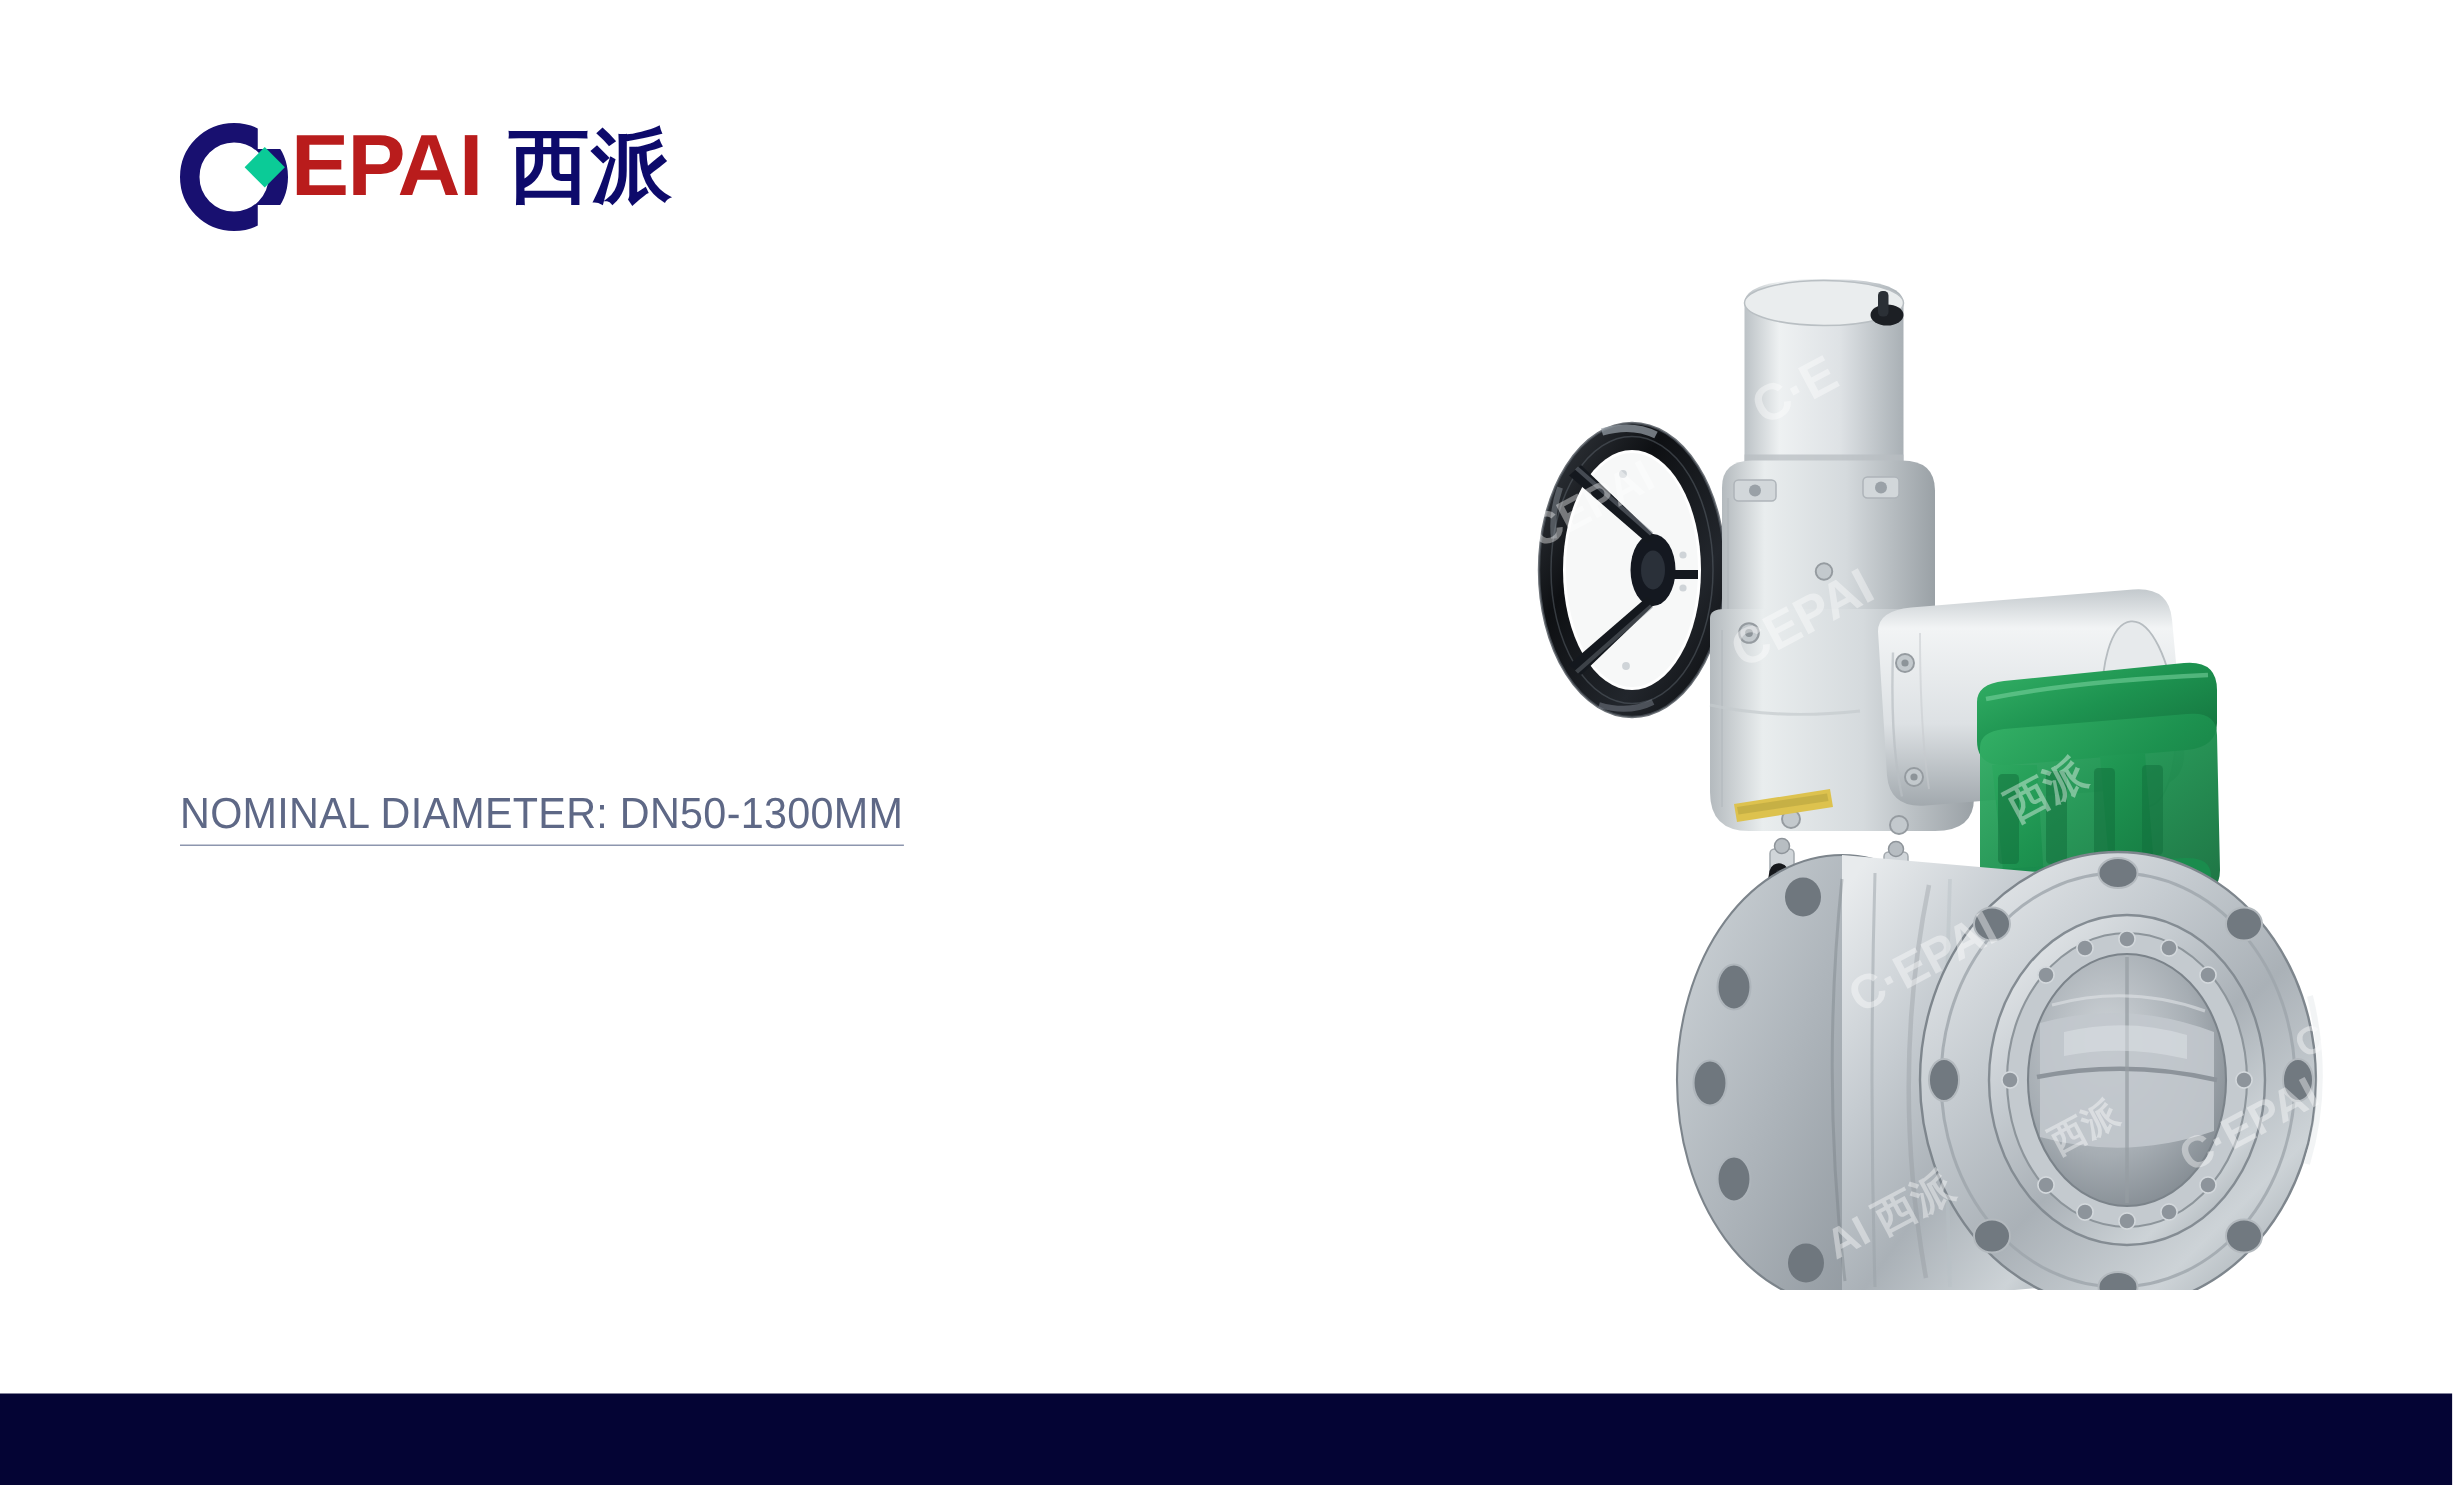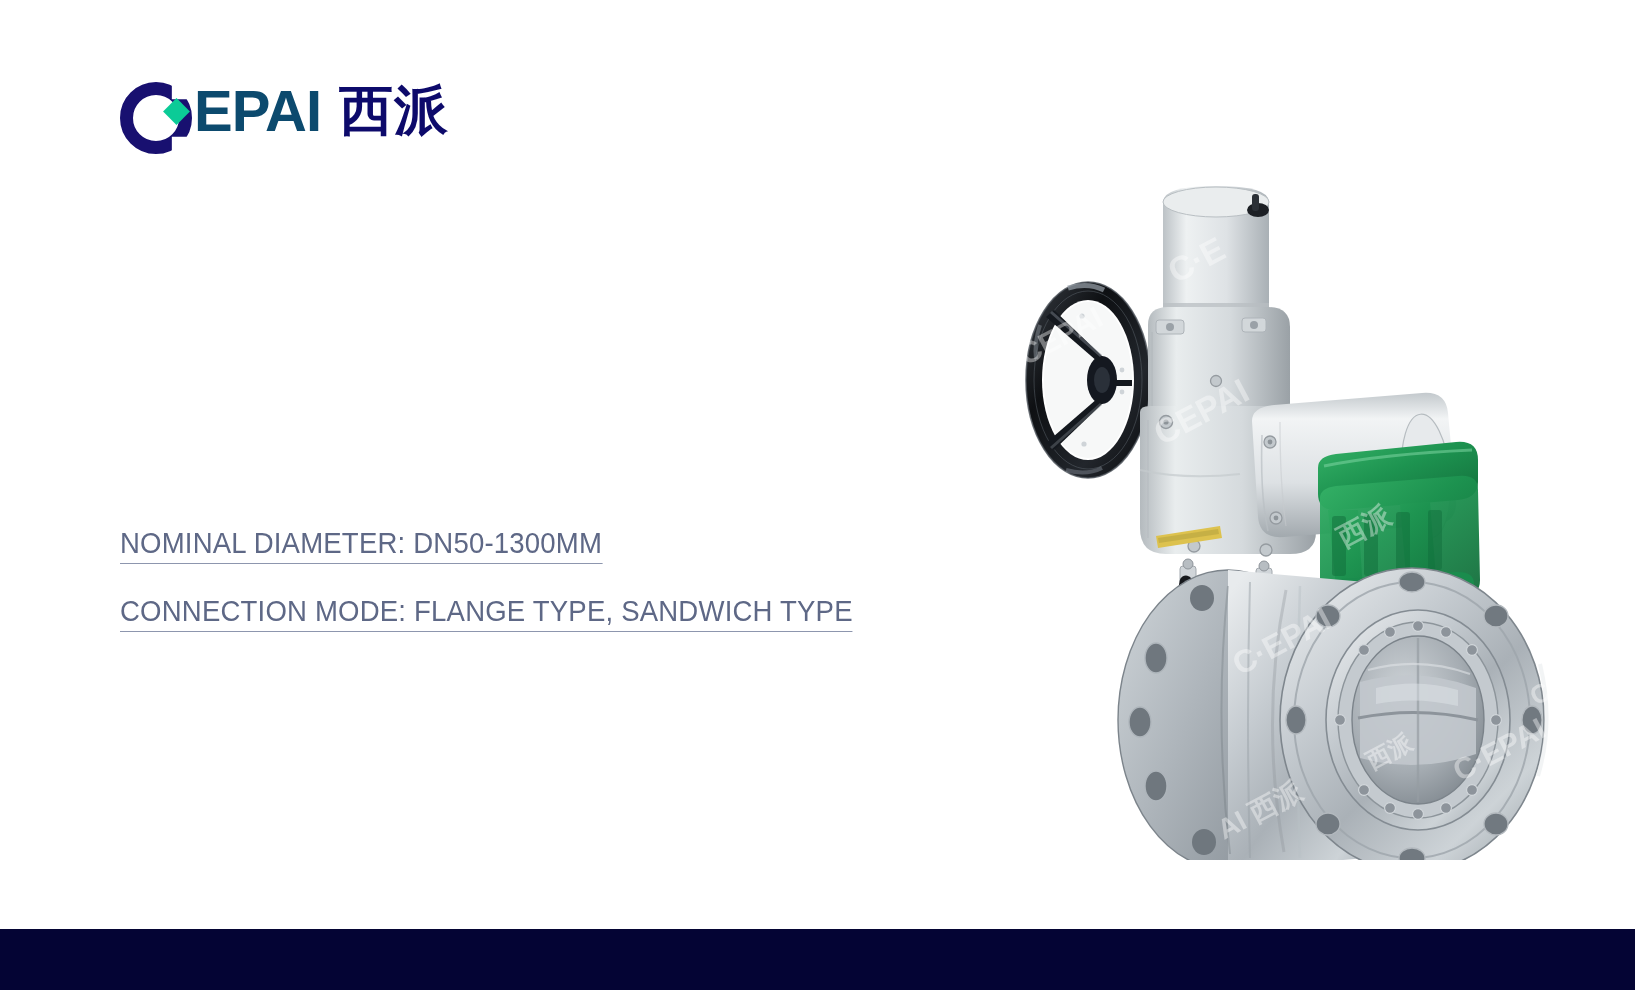--- a/index.html
+++ b/index.html
@@ -53,21 +53,21 @@
     width: 19px;
     height: 19px;
     background: #0bcb97;
     transform: rotate(45deg);
   }
   .logo-word {
     font-family: "Liberation Sans", sans-serif;
     font-size: 58px;
     font-weight: 700;
     letter-spacing: -1px;
-    color: #0c4a6e;
+    color: #b91c1c;
     line-height: 58px;
     margin-left: 12px;
   }
   .logo-cn {
     font-family: "DejaVu Sans", sans-serif;
     font-size: 54px;
     font-weight: 700;
     color: #0d0a6b;
     line-height: 58px;
     margin-left: 18px;
@@ -153,21 +153,20 @@
         <div class="logo-diamond"></div>
       </div>
     </div>
     <div class="logo-word">EPAI</div>
     <div class="logo-cn">西派</div>
   </div>
 
 
   <div id="spec-block">
     <div><span class="spec-line">NOMINAL DIAMETER: DN50-1300MM</span></div>
-    <div><span class="spec-line">CONNECTION MODE: FLANGE TYPE, SANDWICH TYPE</span></div>
   </div>
 
   <div id="product">
     <svg width="640" height="790" viewBox="0 0 640 790" xmlns="http://www.w3.org/2000/svg">
       <defs>
         <linearGradient id="gActTop" x1="0" y1="0" x2="1" y2="0">
           <stop offset="0%" stop-color="#bcc2c6"></stop>
           <stop offset="22%" stop-color="#eef1f2"></stop>
           <stop offset="60%" stop-color="#dee2e5"></stop>
           <stop offset="100%" stop-color="#a9b0b5"></stop>

